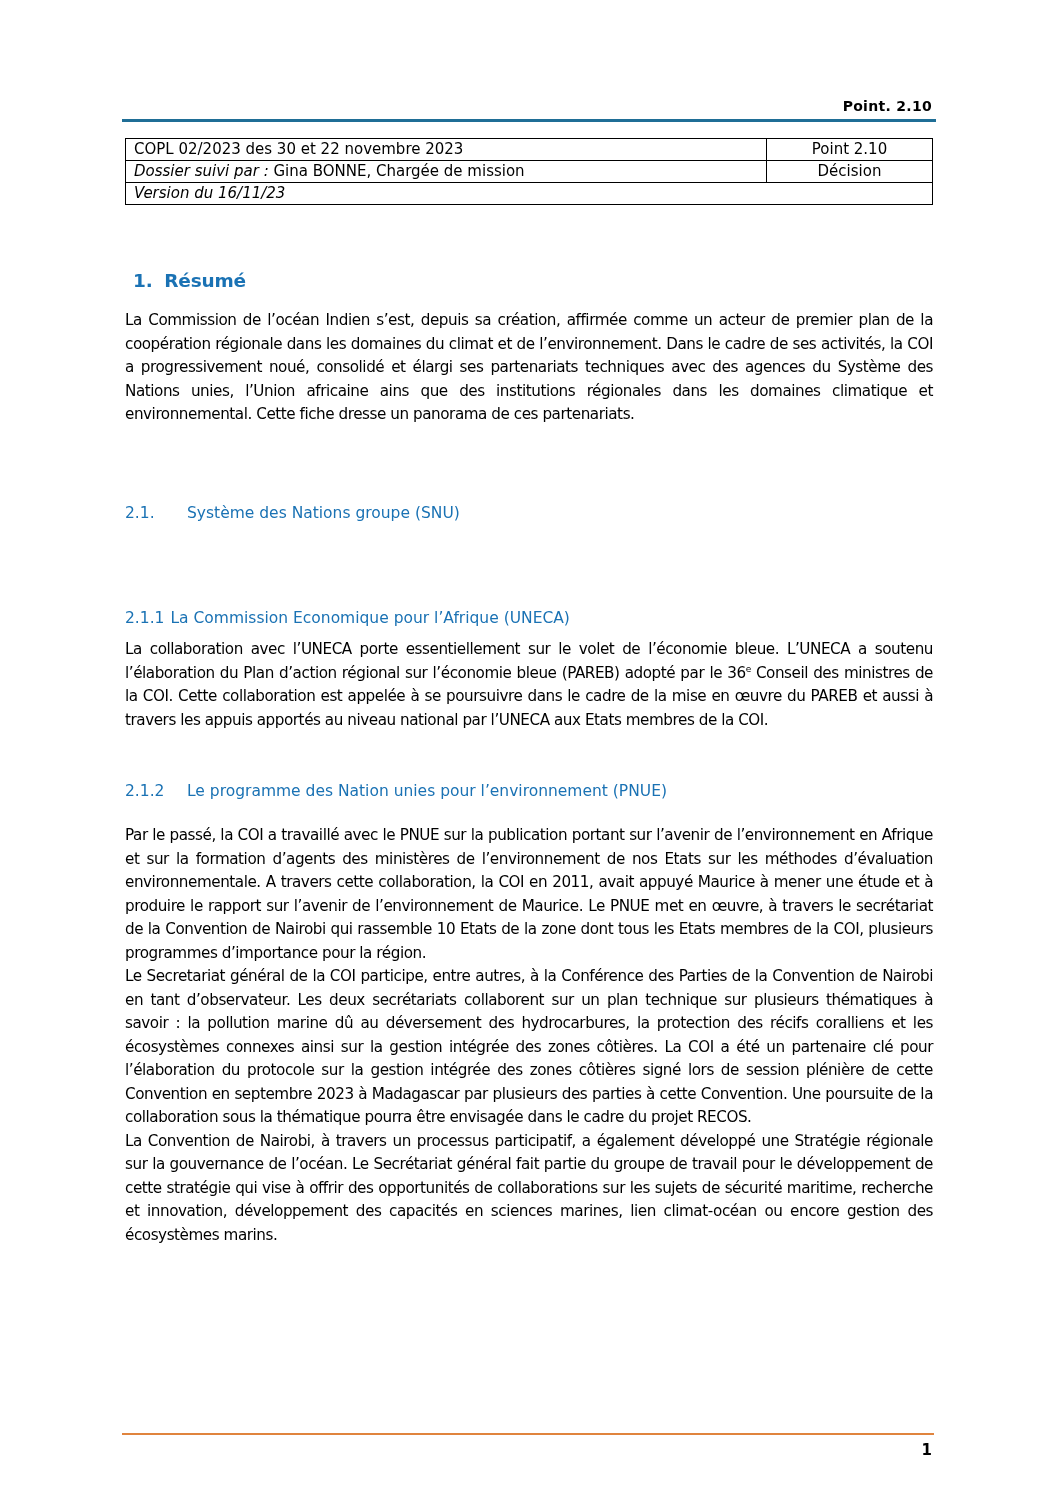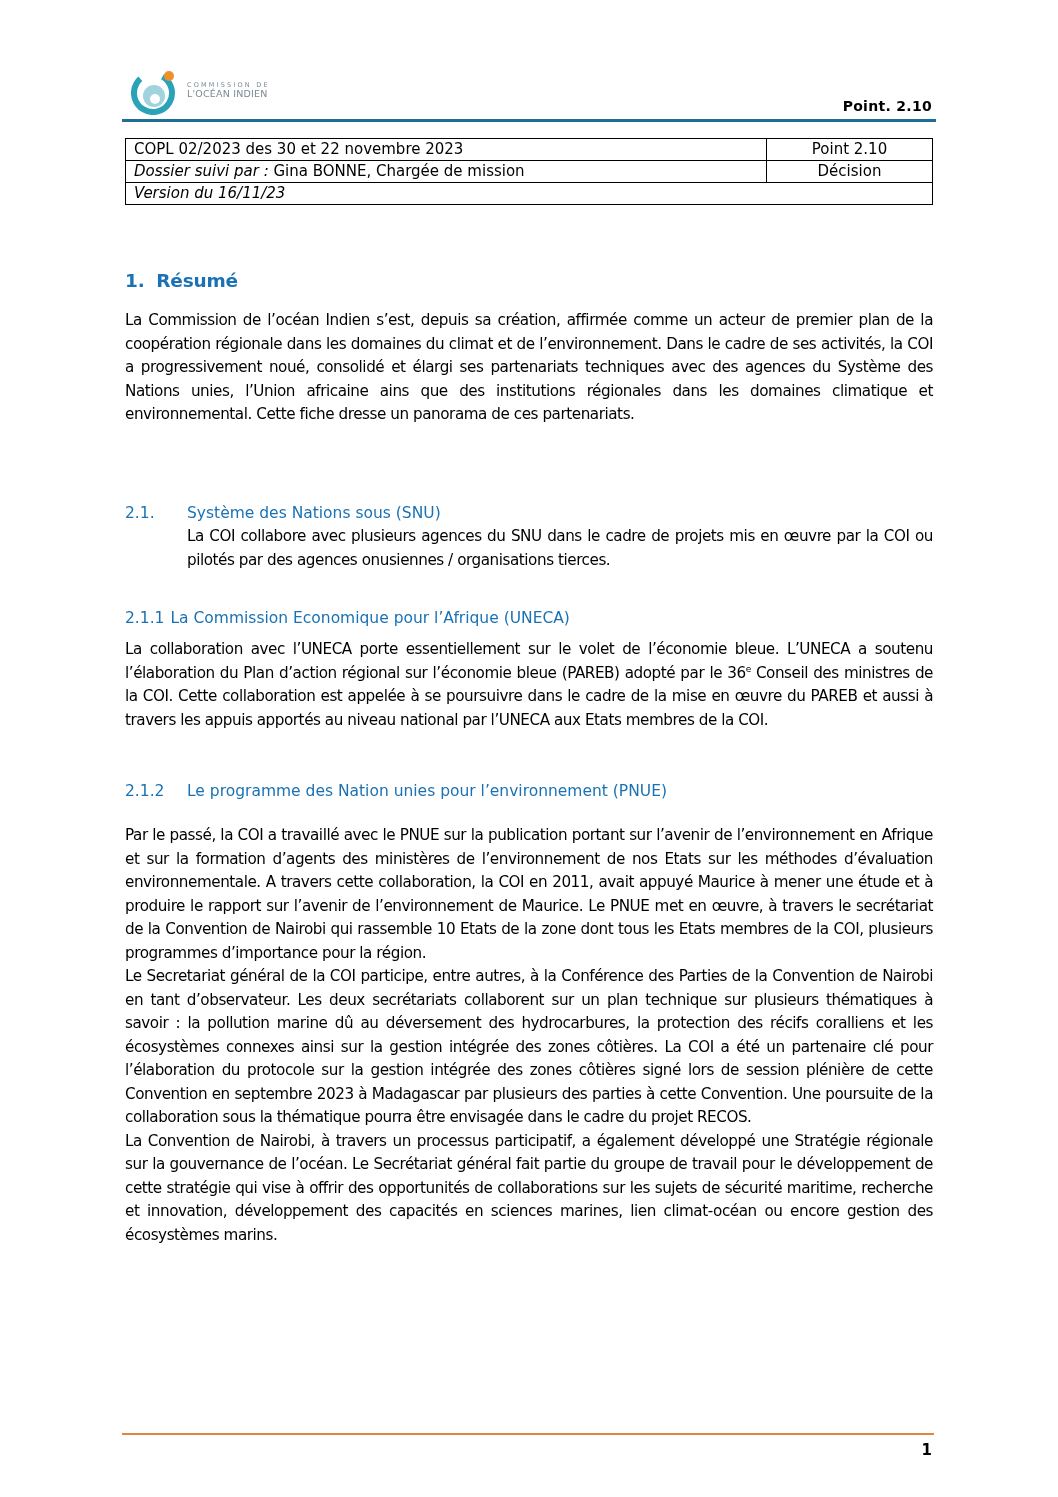--- a/index.html
+++ b/index.html
@@ -58,63 +58,50 @@
     .page-number {
       position: absolute; right: 126px; top: 1441px;
       font-family: "DejaVu Sans", sans-serif; font-weight: bold; font-size: 15px;
     }
   </style>
 </head>
 <body>
 
 <div class="page">
 
-  <div class="logo">
-    <svg class="logo-mark" viewBox="0 0 48 48">
-      <circle cx="22" cy="26" r="19" fill="none" stroke="#2aa3b8" stroke-width="6" stroke-dasharray="95 30" transform="rotate(-60 22 26)"></circle>
-      <circle cx="23" cy="29" r="11" fill="#9fd3dd"></circle>
-      <circle cx="24" cy="32" r="5" fill="#ffffff"></circle>
-      <circle cx="38" cy="9" r="5" fill="#f0902a"></circle>
-    </svg>
-    <div class="logo-text">
-      <div class="l1">COMMISSION DE</div>
-      <div class="l2">L'OCÉAN INDIEN</div>
-    </div>
-  </div>
 
   <div class="point-label">Point. 2.10</div>
   <div class="header-rule"></div>
 
   <table class="info-table">
     <tbody>
     <tr>
       <td>COPL 02/2023 des 30 et 22 novembre 2023</td>
       <td class="right-cell">Point 2.10</td>
     </tr>
     <tr>
       <td><span class="ital">Dossier suivi par :</span><span> Gina BONNE, Chargée de mission</span></td>
       <td class="right-cell">Décision</td>
     </tr>
     <tr>
       <td colspan="2" class="ital">Version du 16/11/23</td>
     </tr>
   </tbody>
     </table>
 
-  <div class="h1" style="top:270px;">
+  <div class="h1" style="top:270px;margin-left:8px;">
     <span class="num">1.</span>
     <span>Résumé</span>
   </div>
   <p class="para" style="top:309px;">La Commission de l’océan Indien s’est, depuis sa création, affirmée comme un acteur de premier plan de la coopération régionale dans les domaines du climat et de l’environnement. Dans le cadre de ses activités, la COI a progressivement noué, consolidé et élargi ses partenariats techniques avec des agences du Système des Nations unies, l’Union africaine ains que des institutions régionales dans les domaines climatique et environnemental. Cette fiche dresse un panorama de ces partenariats.</p>
 
 
   <div class="h2" style="top:504px;">
-    <span class="num" style="width:62px;">2.1.</span><span>Système des Nations sous (SNU)</span>
+    <span class="num" style="width:62px;">2.1.</span><span>Système des Nations groupe (SNU)</span>
   </div>
-  <p class="para indent" style="top:525px;">La COI collabore avec plusieurs agences du SNU dans le cadre de projets mis en œuvre par la COI ou pilotés par des agences onusiennes / organisations tierces.</p>
 
   <div class="h2" style="top:597px;">
     <span class="num" style="margin-right:6px;margin-top:12px;">2.1.1</span><span>La Commission Economique pour l’Afrique (UNECA)</span>
   </div>
   <p class="para" style="top:638px;"><span>La collaboration avec l’UNECA porte essentiellement sur le volet de l’économie bleue. L’UNECA a soutenu l’élaboration du Plan d’action régional sur l’économie bleue (PAREB) adopté par le 36</span><sup>e</sup><span> Conseil des ministres de la COI.  Cette collaboration est appelée à se poursuivre dans le cadre de la mise en œuvre du PAREB et aussi à travers les appuis apportés au niveau national par l’UNECA aux Etats membres de la COI.</span></p>
 
   <div class="h2" style="top:782px;">
     <span class="num" style="width:62px;">2.1.2</span><span>Le programme des Nation unies pour l’environnement (PNUE)</span>
   </div>
   <div class="para" style="top:824px;">

